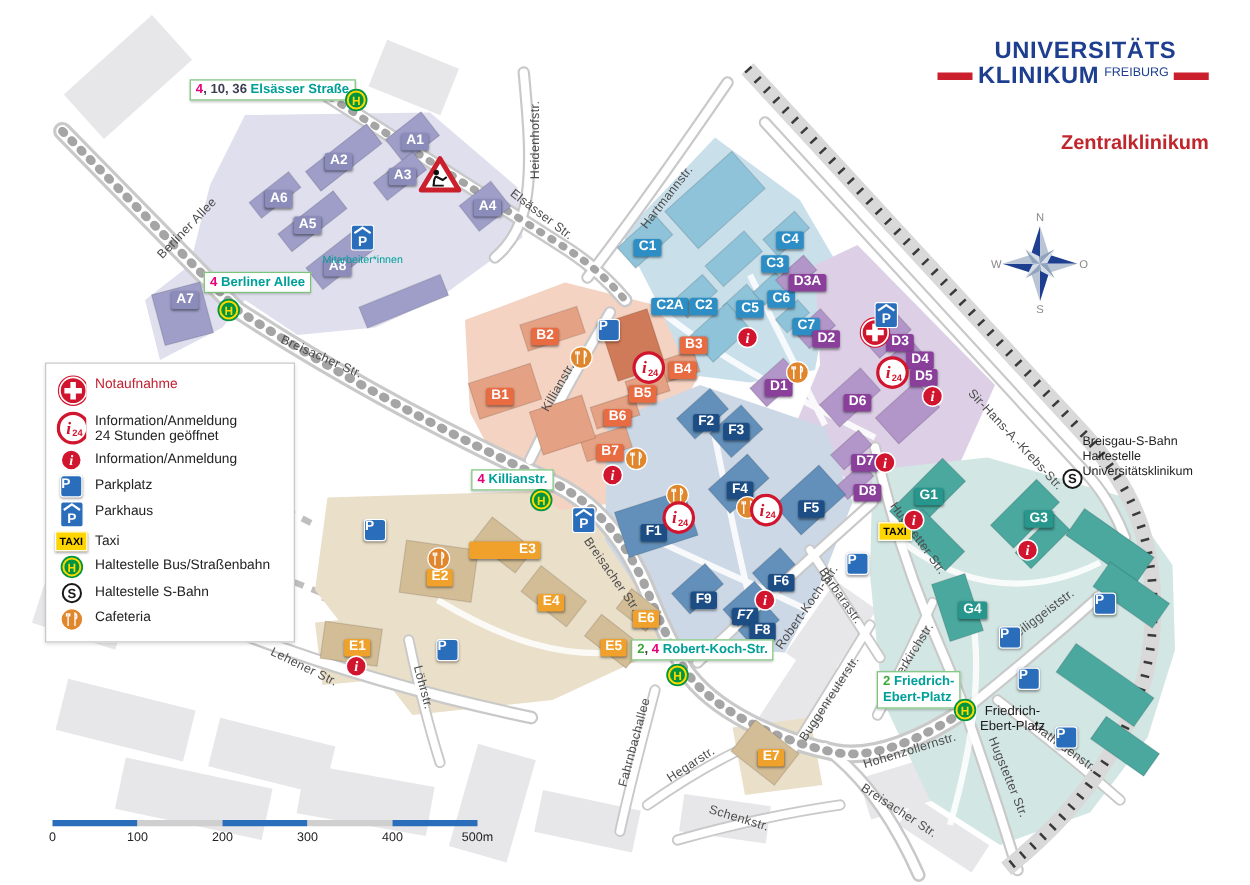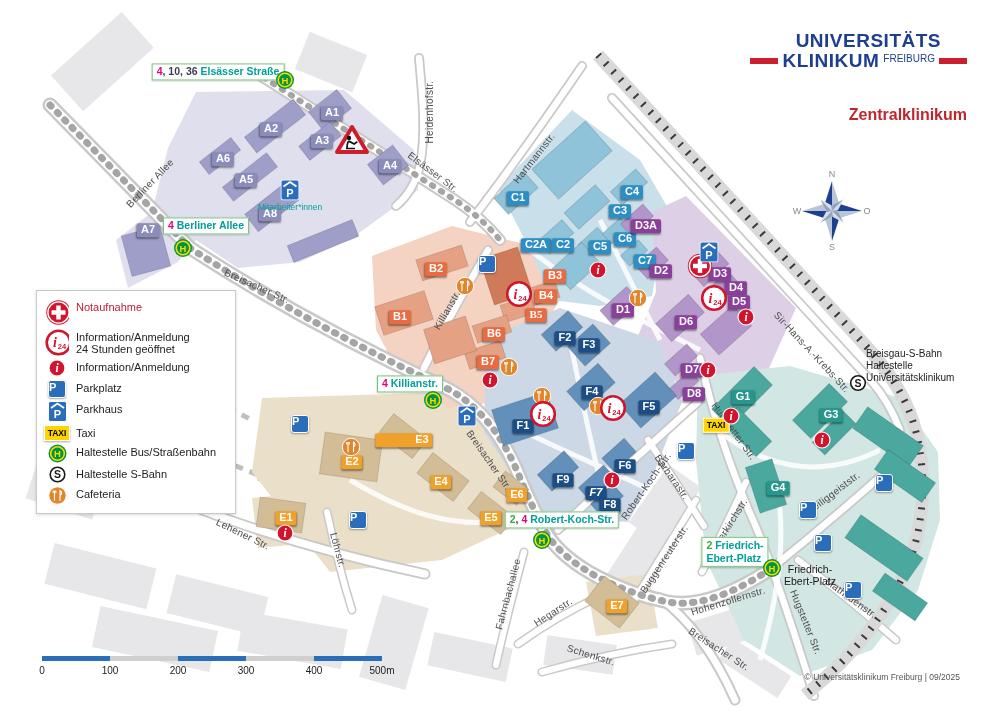--- a/index.html
+++ b/index.html
@@ -258,27 +258,27 @@
       <div class="street-label" style="--r: -33deg; left: 553px; top: 612px;">Hegarstr.</div>
       <div class="street-label" style="--r: 17deg; left: 591px; top: 655px;">Schenkstr.</div>
       <div class="street-label plain" style="--r: 0deg; left: 810px; top: 575px;">Friedrich-
 Ebert-Platz</div>
       <div class="bldg-label gA" style="left: 332px; top: 113px;">A1</div>
       <div class="bldg-label gA" style="left: 271px; top: 129px;">A2</div>
       <div class="bldg-label gA" style="left: 322px; top: 141px;">A3</div>
       <div class="bldg-label gA" style="left: 390px; top: 166px;">A4</div>
       <div class="bldg-label gA" style="left: 246px; top: 180px;">A5</div>
       <div class="bldg-label gA" style="left: 223px; top: 159px;">A6</div>
-      <div class="bldg-label gA" style="left: 148px; top: 230px;">A7</div>
+      <div class="bldg-label gA" style="left: 148px; top: 240px;">A7</div>
       <div class="bldg-label gA" style="left: 270px; top: 214px;">A8</div>
       <div class="bldg-label gB" style="left: 400px; top: 317px;">B1</div>
       <div class="bldg-label gB" style="left: 436px; top: 269px;">B2</div>
       <div class="bldg-label gB" style="left: 509px; top: 276px; margin-left: 46px;">B3</div>
       <div class="bldg-label gB" style="left: 546px; top: 296px;">B4</div>
-      <div class="bldg-label gB" style="left: 536px; top: 315px; font-family: Liberation Serif, serif;">B5</div>
+      <div class="bldg-label gB" style="left: 514px; top: 315px;">B5</div>
       <div class="bldg-label gB" style="left: 494px; top: 334px;">B6</div>
       <div class="bldg-label gB" style="left: 488px; top: 362px;">B7</div>
       <div class="bldg-label gC" style="left: 518px; top: 198px;">C1</div>
       <div class="bldg-label gC" style="left: 536px; top: 245px;">C2A</div>
       <div class="bldg-label gC" style="left: 563px; top: 245px;">C2</div>
       <div class="bldg-label gC" style="left: 620px; top: 211px;">C3</div>
       <div class="bldg-label gC" style="left: 632px; top: 192px;">C4</div>
       <div class="bldg-label gC" style="left: 600px; top: 247px;">C5</div>
       <div class="bldg-label gC" style="left: 625px; top: 239px;">C6</div>
       <div class="bldg-label gC" style="left: 645px; top: 261px;">C7</div>
@@ -690,14 +690,13 @@
     <div id="sb-ticks">
         <span class="sb-tick" style="left: 0px;">0</span>
         <span class="sb-tick" style="left: 68px;">100</span>
         <span class="sb-tick" style="left: 136px;">200</span>
         <span class="sb-tick" style="left: 204px;">300</span>
         <span class="sb-tick" style="left: 272px;">400</span>
         <span class="sb-tick" style="left: 340px;">500m</span>
       </div>
   </div>
 
-  <div id="copyright">© Universitätsklinikum Freiburg | 09/2025</div>
 </div>
 
 </body></html>

